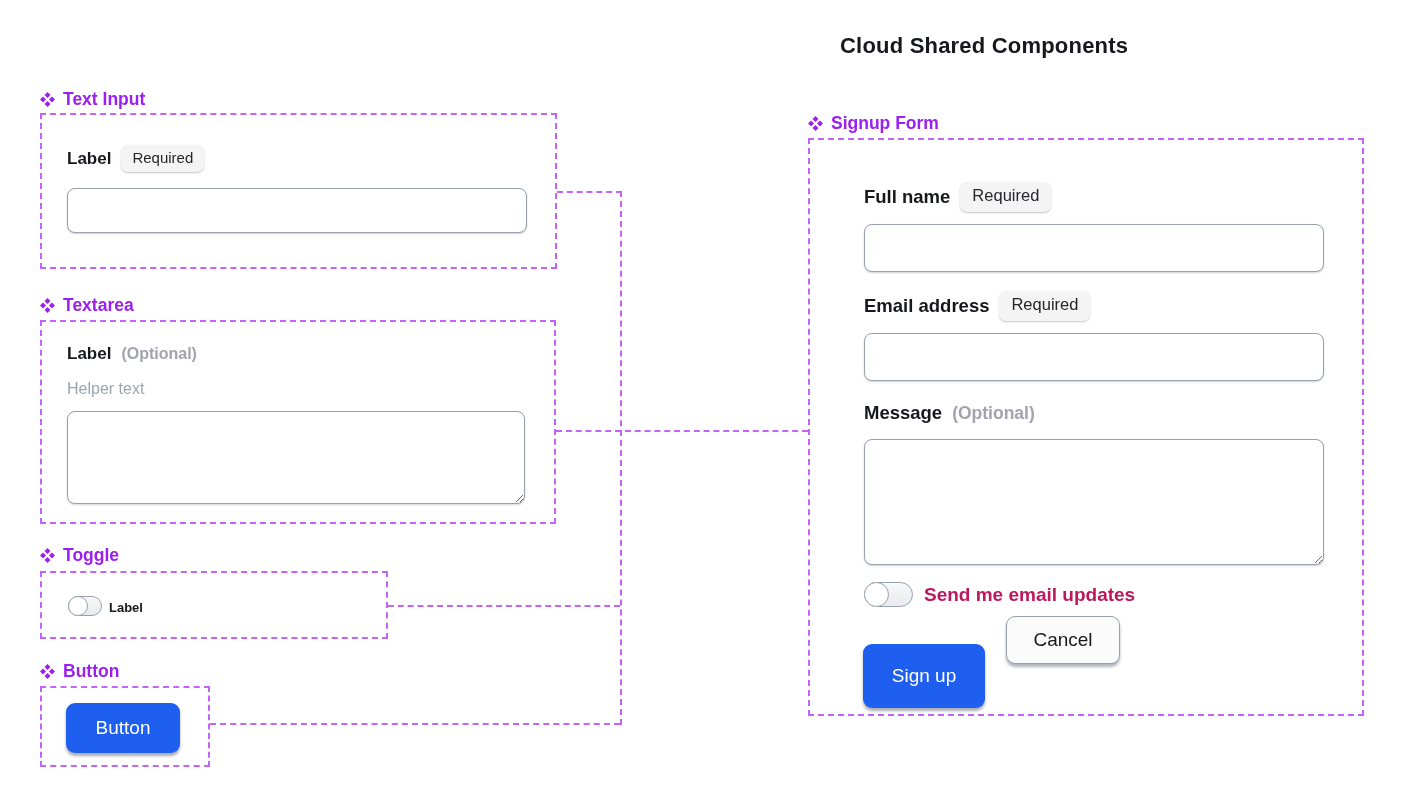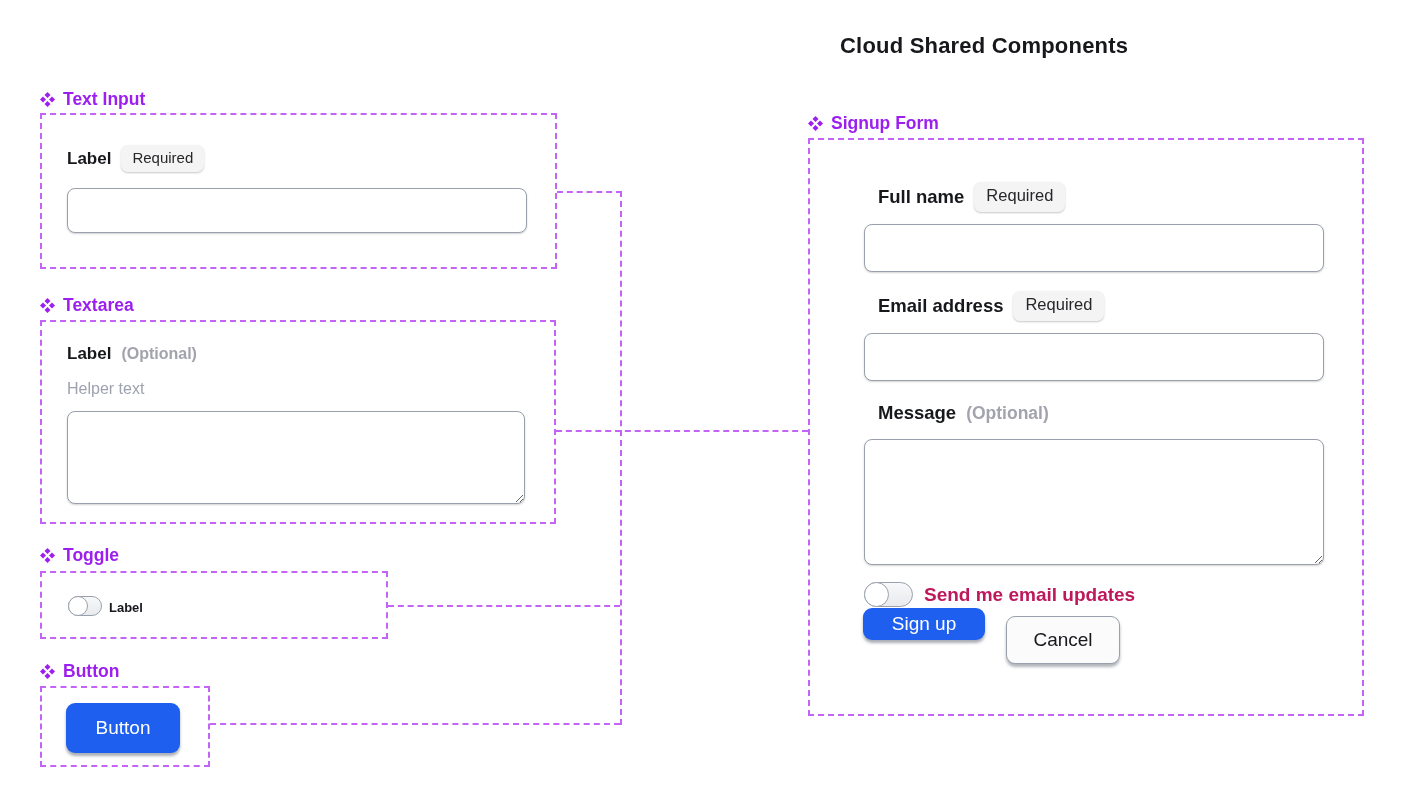--- a/index.html
+++ b/index.html
@@ -47,21 +47,21 @@
   .conn.v { border-left: 2px dashed #C464F6; width: 0; }
 
   
   .field-label-row {
     display: flex;
     align-items: center;
     gap: 10px;
     white-space: nowrap;
   }
   .field-label { font-size: 17px; font-weight: 700; color: #17181C; }
-  .field-label.lg { font-size: 18.5px; margin-left: 14px; }
+  .field-label.lg { font-size: 18.5px; }
   .optional-note { font-size: 16px; font-weight: 600; color: #A2A3AD; }
   .optional-note.lg { font-size: 17.5px; }
   .helper-text { font-size: 16px; font-weight: 500; color: #9CA3AF; }
 
   .badge {
     background: #F4F4F5;
     color: #27272A;
     font-size: 15px;
     font-weight: 400;
     padding: 4px 11px 5px;
@@ -232,17 +232,17 @@
       <span class="field-label lg">Message</span>
       <span class="optional-note lg">(Optional)</span>
     </div>
     <textarea class="area-field" style="left: 54px; top: 299px; width: 460px; height: 126px;"></textarea>
 
     <div class="toggle lg" style="left:54px; top:442px;">
       <div class="knob"></div>
     </div>
     <div class="abs toggle-label-lg" style="left:114px; top:444px;">Send me email updates</div>
 
-    <button class="btn btn-primary" style="left:53px; top:468px; width:122px; height:32px;">Sign up</button>
+    <button class="btn btn-primary" style="left:53px; top:504px; width:122px; height:64px;">Sign up</button>
     <button class="btn btn-secondary" style="left:196px; top:476px; width:114px; height:48px;">Cancel</button>
   </div>
 
 </div>
 
 </body></html>

